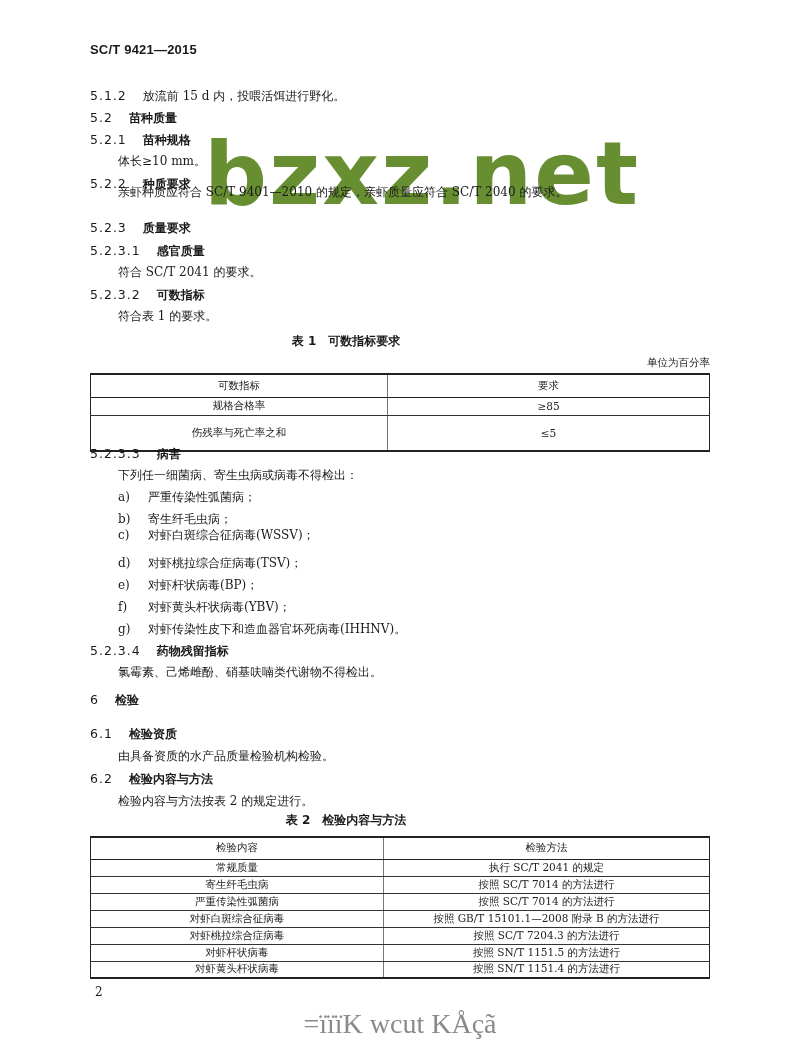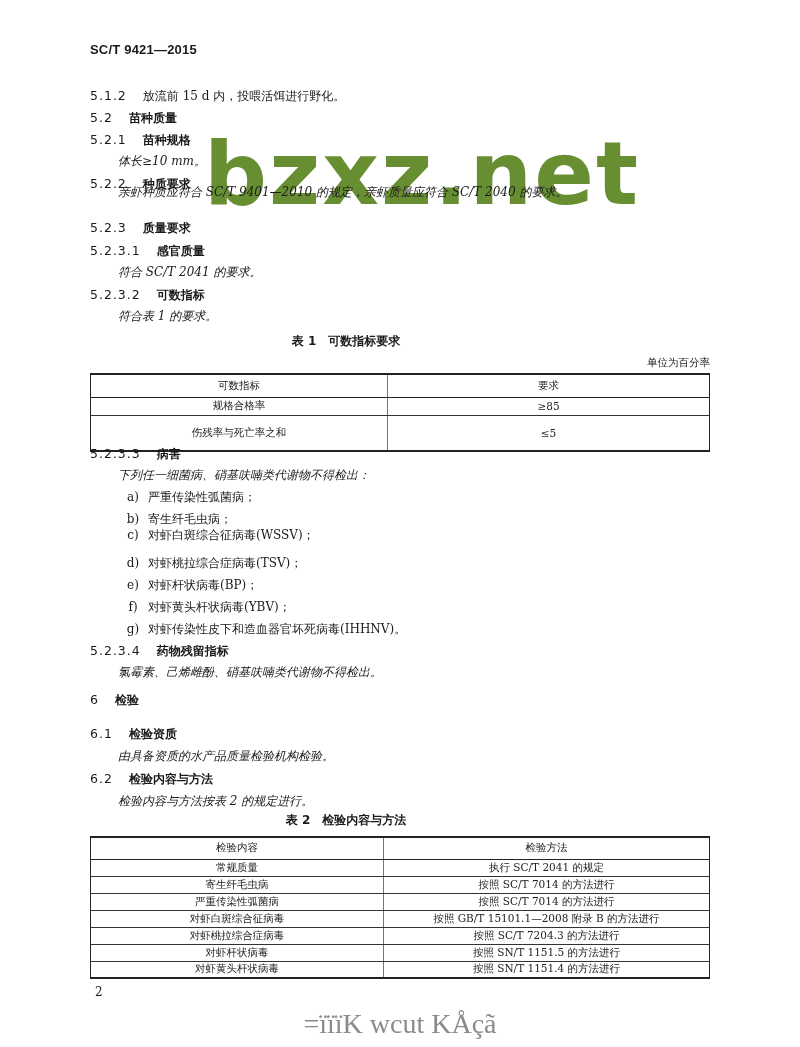--- a/index.html
+++ b/index.html
@@ -13,22 +13,22 @@
       left: 90px; top: 42px; font-size: 13px; font-weight: bold;
       font-family: "Liberation Sans", "DejaVu Sans", sans-serif; letter-spacing: 0.2px;
     }
     .line { position: absolute; left: 90px; font-size: 12px; white-space: nowrap; line-height: 16px; }
     .num {
       font-family: "DejaVu Sans", "Liberation Sans", sans-serif;
       font-size: 12.5px; display: inline-block; letter-spacing: 1px;
     }
     .head .ttl { font-family: "DejaVu Sans", "Liberation Sans", sans-serif; font-weight: bold; font-size: 12px; }
     .gap1 { display: inline-block; width: 16px; }
-    .body-txt { position: absolute; left: 118px; font-size: 12px; white-space: nowrap; line-height: 16px; font-style: italic; }
-    .list-item { position: absolute; left: 118px; font-size: 12px; white-space: nowrap; line-height: 16px; text-align: center; }
+    .body-txt { position: absolute; left: 118px; font-size: 12px; white-space: nowrap; line-height: 16px; }
+    .list-item { position: absolute; left: 118px; font-size: 12px; white-space: nowrap; line-height: 16px; }
     .list-item .lbl { display: inline-block; width: 30px; }
     .tbl-caption {
       position: absolute; left: 0; width: 692px; text-align: center;
       font-family: "DejaVu Sans", "Liberation Sans", sans-serif; font-weight: bold; font-size: 12px;
     }
     .unit-note { position: absolute; right: 90px; font-size: 10.5px; font-family: "DejaVu Sans", sans-serif; }
     table.std {
       position: absolute; border-collapse: collapse;
       font-size: 10.5px; color: #222;
     }
@@ -109,21 +109,21 @@
     <tr style="height:36px;">
       <td>伤残率与死亡率之和</td>
       <td>≤5</td>
     </tr>
   </tbody>
     </table>
 
   <div class="line head" style="top:446px;">
     <span class="num">5.2.3.3</span><span class="gap1"></span><span class="ttl">病害</span>
   </div>
-  <div class="body-txt" style="top:467px;">下列任一细菌病、硝基呋喃类代谢物不得检出：</div>
+  <div class="body-txt" style="top:467px;">下列任一细菌病、寄生虫病或病毒不得检出：</div>
 
   <div class="list-item" style="top:489px;">
     <span class="lbl">a)</span><span>严重传染性弧菌病；</span>
   </div>
   <div class="list-item" style="top:511px;">
     <span class="lbl">b)</span><span>寄生纤毛虫病；</span>
   </div>
   <div class="list-item" style="top:527px;">
     <span class="lbl">c)</span><span>对虾白斑综合征病毒(WSSV)；</span>
   </div>

